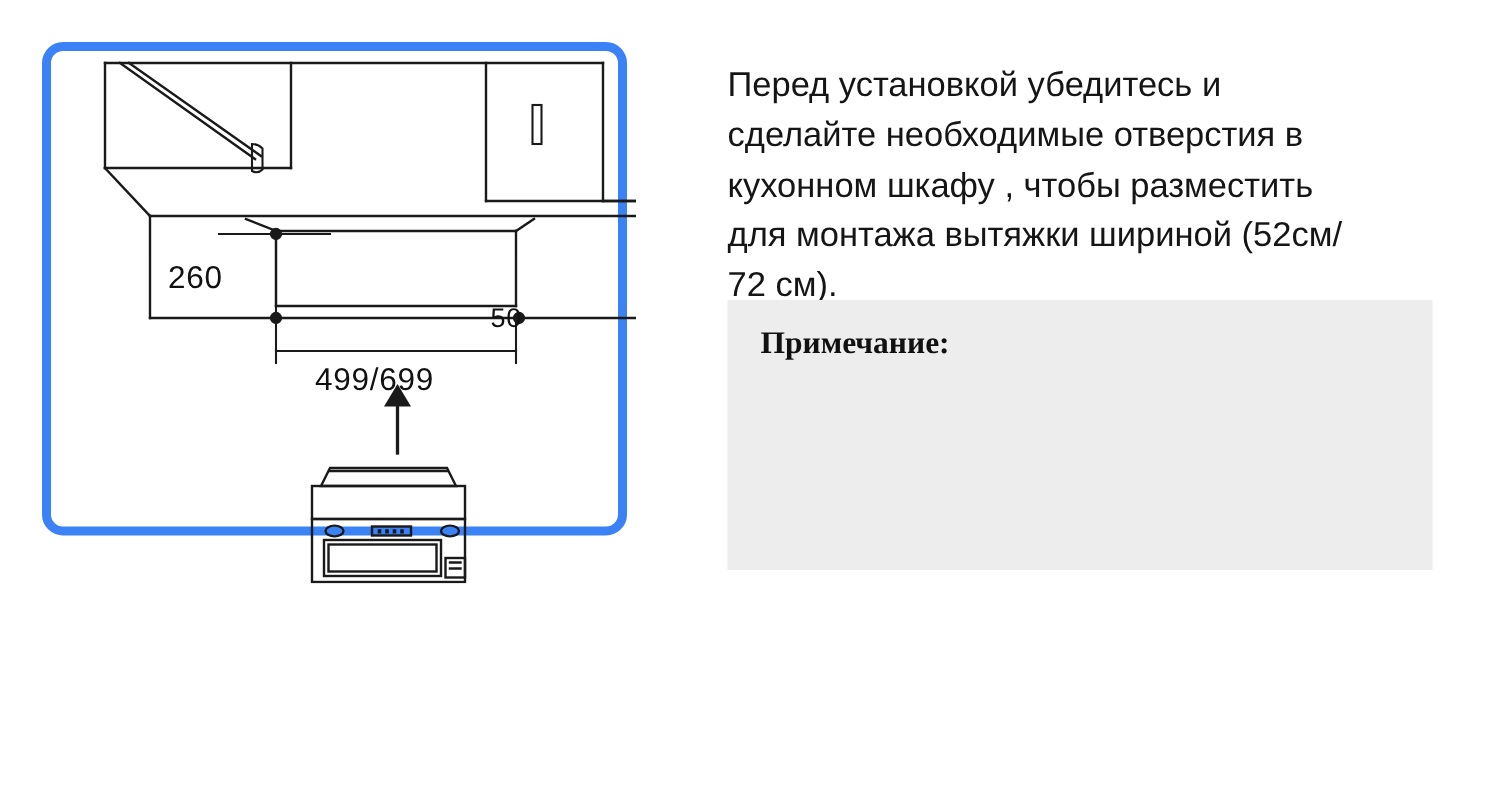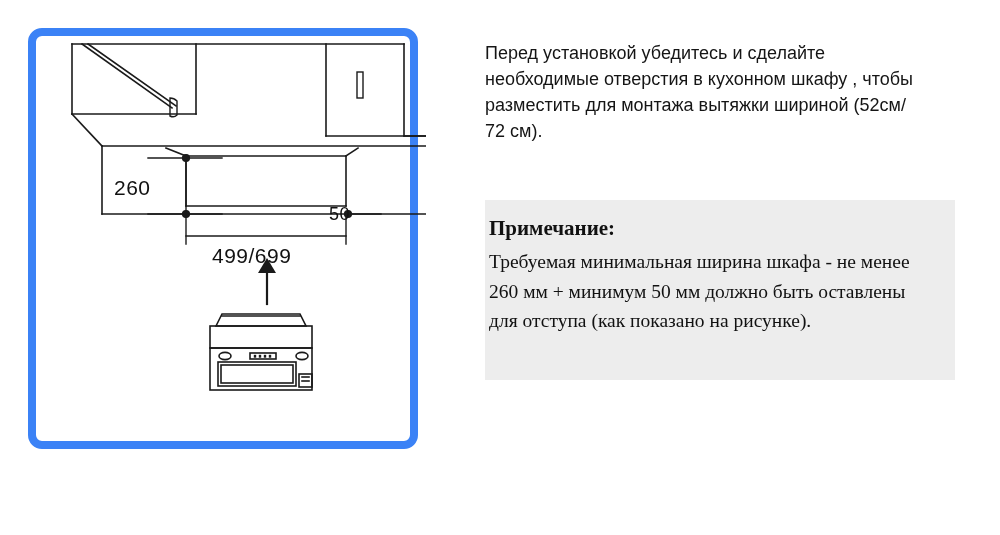--- a/index.html
+++ b/index.html
@@ -14,22 +14,22 @@
     font-family: "Liberation Sans", sans-serif;
     overflow: hidden;
   }
 
   
   #diagram-panel {
     position: absolute;
     left: 28px;
     top: 28px;
     width: 390px;
-    height: 421px;
-    border: 8px solid #3b82f6;
+    height: 329px;
+    border: 6px solid #3b82f6;
     border-radius: 14px;
     box-sizing: border-box;
     background: #ffffff;
   }
 
   #diagram-svg {
     position: absolute;
     left: 0;
     top: 0;
     width: 390px;
@@ -64,36 +64,36 @@
   
   #right-col {
     position: absolute;
     left: 485px;
     top: 40px;
     width: 470px;
   }
 
   #intro-text {
     font-family: "Liberation Sans", sans-serif;
-    font-size: 18px;
+    font-size: 23px;
     line-height: 1.45;
     color: #151515;
     margin: 0;
     width: 432px;
   }
 
   #note-box {
     position: absolute;
     left: 485px;
     top: 200px;
     width: 470px;
     height: 180px;
     background: #ededed;
     box-sizing: border-box;
-    padding: 16px 18px 10px 4px;
+    padding: 16px 18px 10px 22px;
   }
   #note-title {
     font-family: "Liberation Serif", serif;
     font-weight: bold;
     font-size: 21px;
     color: #111111;
     margin: 0 0 6px 0;
   }
   #note-body {
     font-family: "Liberation Serif", serif;
@@ -207,14 +207,13 @@
 
   <div class="dim-label" id="label-499-699">499/699</div>
 </div>
 
 <div id="right-col">
   <p id="intro-text">Перед установкой убедитесь и сделайте необходимые отверстия в кухонном шкафу , чтобы разместить для монтажа вытяжки шириной (52см/ 72 см).</p>
 </div>
 
 <div id="note-box">
   <p id="note-title">Примечание:</p>
-  <p id="note-body">Требуемая минимальная ширина шкафа - не менее 260 мм + минимум 50 мм должно быть оставлены для отступа (как показано на рисунке).</p>
 </div>
 
 </body></html>

